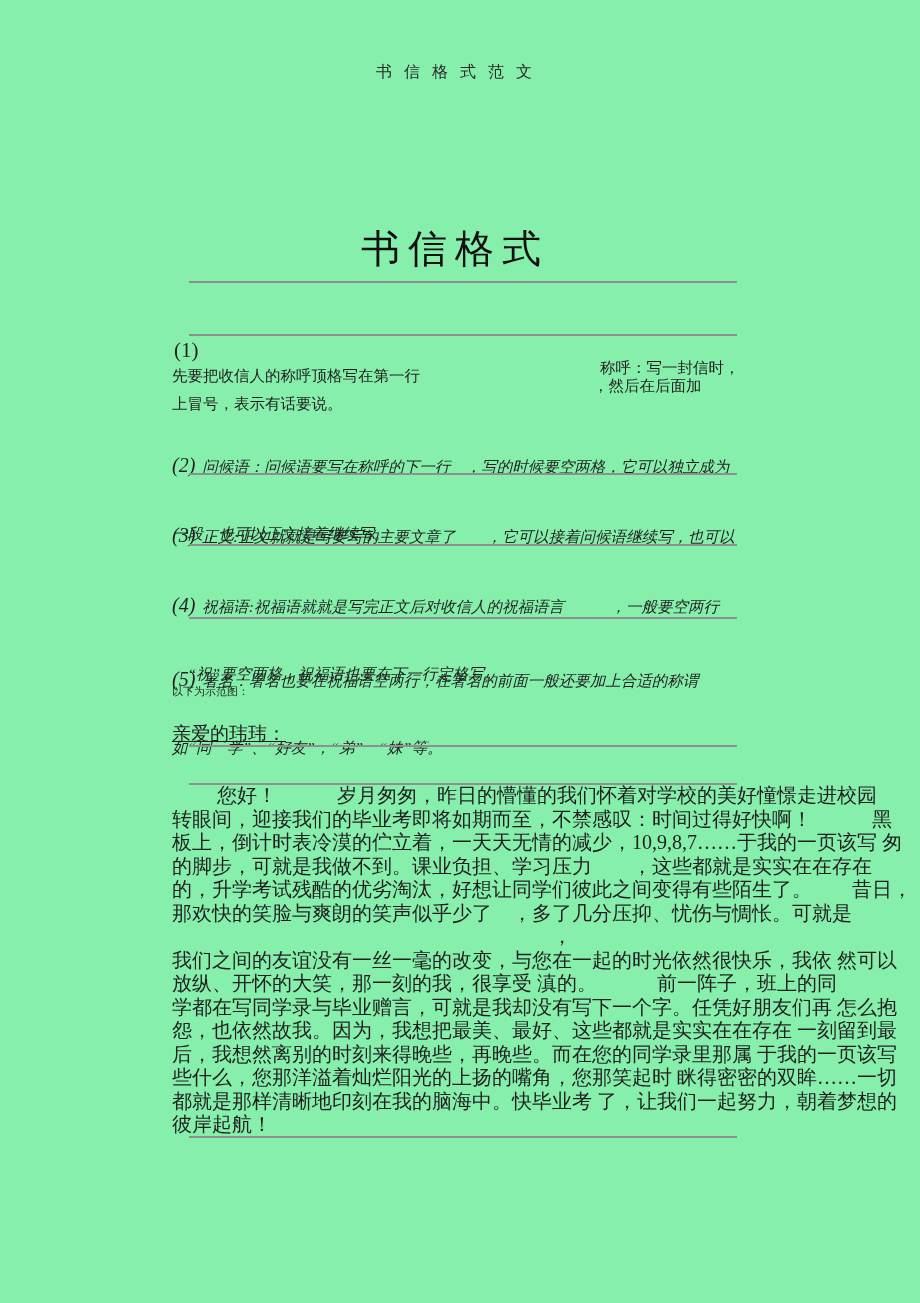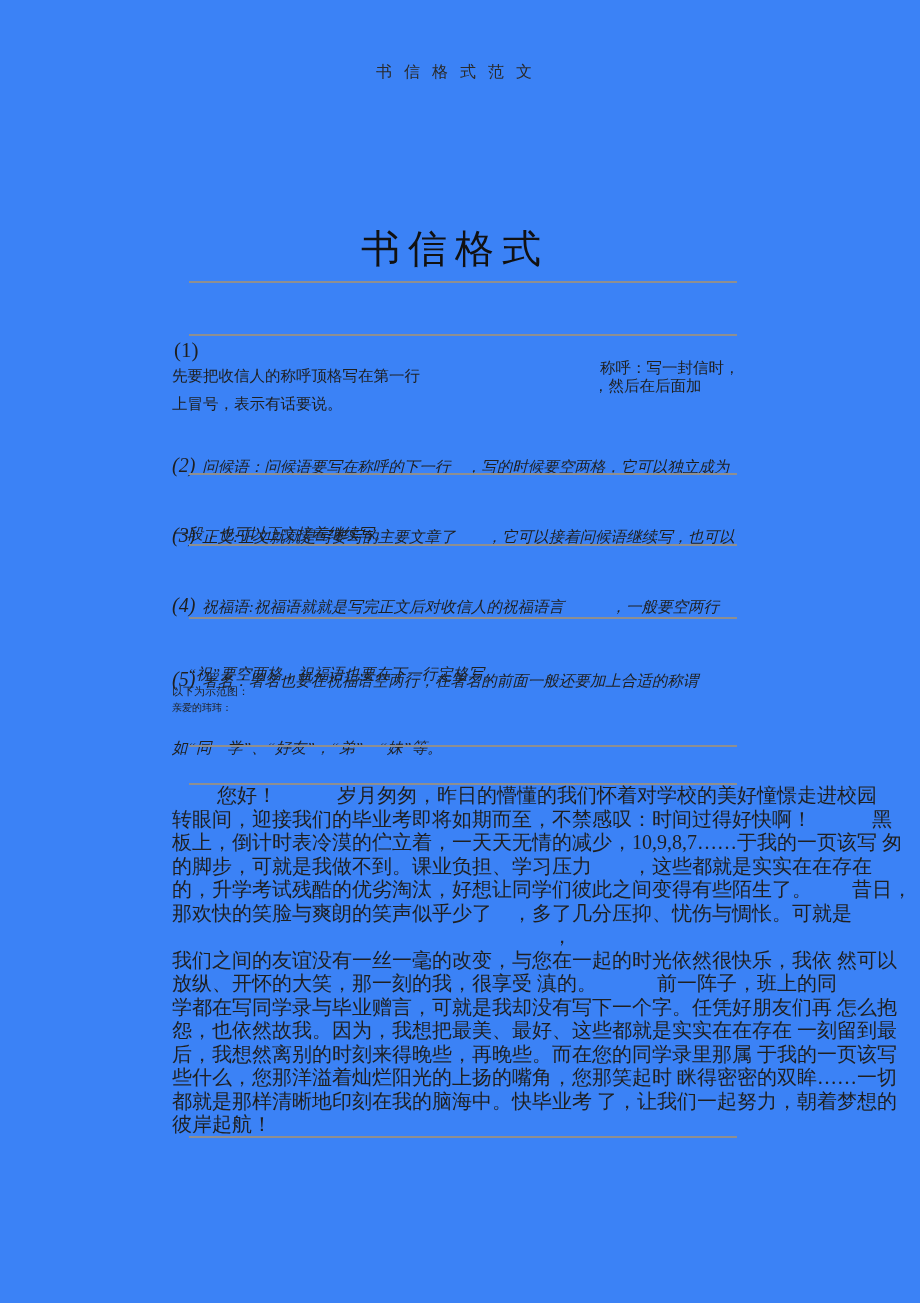--- a/index.html
+++ b/index.html
@@ -1,19 +1,19 @@
 <!DOCTYPE html>
 <html><head>
 <meta charset="utf-8">
 <style>
   html,body{margin:0;padding:0;background:#ffffff;}
   .page{
     position:relative;
     width:920px;height:1303px;
-    background:#3b82f6;
+    background:#86efac;
     font-family:"Liberation Serif","DejaVu Serif",serif;
     color:#1f1f1f;
     overflow:hidden;
   }
   .abs{position:absolute;left:172px;width:566px;}
   .doc-header{
     position:absolute;left:0;top:62px;width:920px;
     text-align:center;font-size:16px;letter-spacing:12px;color:#2a2a2a;
   }
   .doc-title{
@@ -30,21 +30,21 @@
   .sec1{top:338px;height:84px;}
   .sec1 .s1num{position:absolute;left:2px;top:0;font-size:21px;}
   .sec1 .s1l1{position:absolute;left:0;top:28px;}
   .sec1 .s1l2{position:absolute;left:0;top:56px;}
   .sec1 .s1r1{position:absolute;left:428px;top:20px;}
   .sec1 .s1r2{position:absolute;left:421px;top:38px;text-align:right;}
   .secrow .line{line-height:31px;white-space:pre;font-style:italic;}
   .secrow .num{font-size:20px;margin-right:7px;}
   .sec2{top:414px}.sec3{top:484px}.sec4{top:554px}.sec5{top:628px}
   .demo-caption{top:684px;text-align:left;font-size:11px;}
-  .salutation{top:701px;font-size:10px;}
+  .salutation{top:721px;font-size:19px;text-decoration:underline;}
   .letter{top:784px;font-size:20px;line-height:23.5px;}
   .letter .letter-line{white-space:pre;height:23.5px;}
 </style>
 </head>
 <body>
 
 <div class="page">
 
   <div class="doc-header">书信格式范文</div>
 

